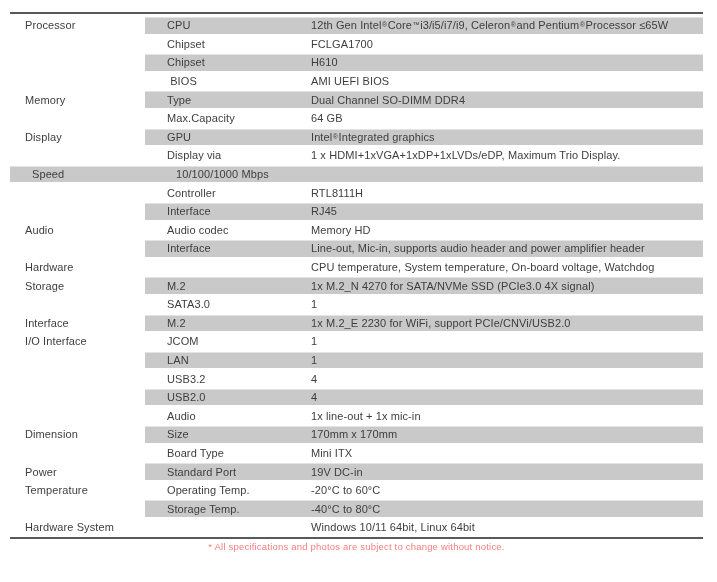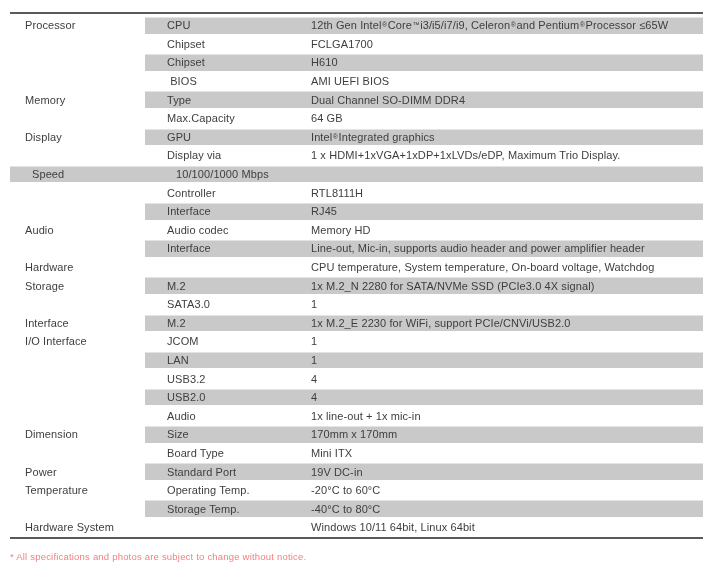--- a/index.html
+++ b/index.html
@@ -49,22 +49,22 @@
     box-shadow: inset 0 1.5px 0 #ffffff, inset 0 -1px 0 #ffffff;
     text-align: right;
   }
   .cell sup {
     font-size: 7px;
     line-height: 0;
     vertical-align: super;
     margin: 0 0.5px;
   }
   .footnote {
-    margin-top: 12px;
-    text-align: left;
+    margin-top: 2px;
+    text-align: center;
     font-size: 9.5px;
     color: var(--footnote, #f4807e);
     letter-spacing: 0.2px;
   }
 </style>
 </head>
 <body>
 
 <div class="spec-table">
   <div class="rule-top"></div>
@@ -134,21 +134,21 @@
         <div class="cell c3">Line-out, Mic-in, supports audio header and power amplifier header</div>
       </div>
       <div class="row">
         <div class="cell c1">Hardware</div>
         <div class="cell c2"></div>
         <div class="cell c3">CPU temperature, System temperature, On-board voltage, Watchdog</div>
       </div>
       <div class="row shaded">
         <div class="cell c1">Storage</div>
         <div class="cell c2">M.2</div>
-        <div class="cell c3">1x M.2_N 2280 for SATA/NVMe SSD (PCIe3.0 4X signal)</div>
+        <div class="cell c3">1x M.2_N 4270 for SATA/NVMe SSD (PCIe3.0 4X signal)</div>
       </div>
       <div class="row">
         <div class="cell c1"></div>
         <div class="cell c2">SATA3.0</div>
         <div class="cell c3">1</div>
       </div>
       <div class="row shaded">
         <div class="cell c1">Interface</div>
         <div class="cell c2">M.2</div>
         <div class="cell c3">1x M.2_E 2230 for WiFi, support PCIe/CNVi/USB2.0</div>

